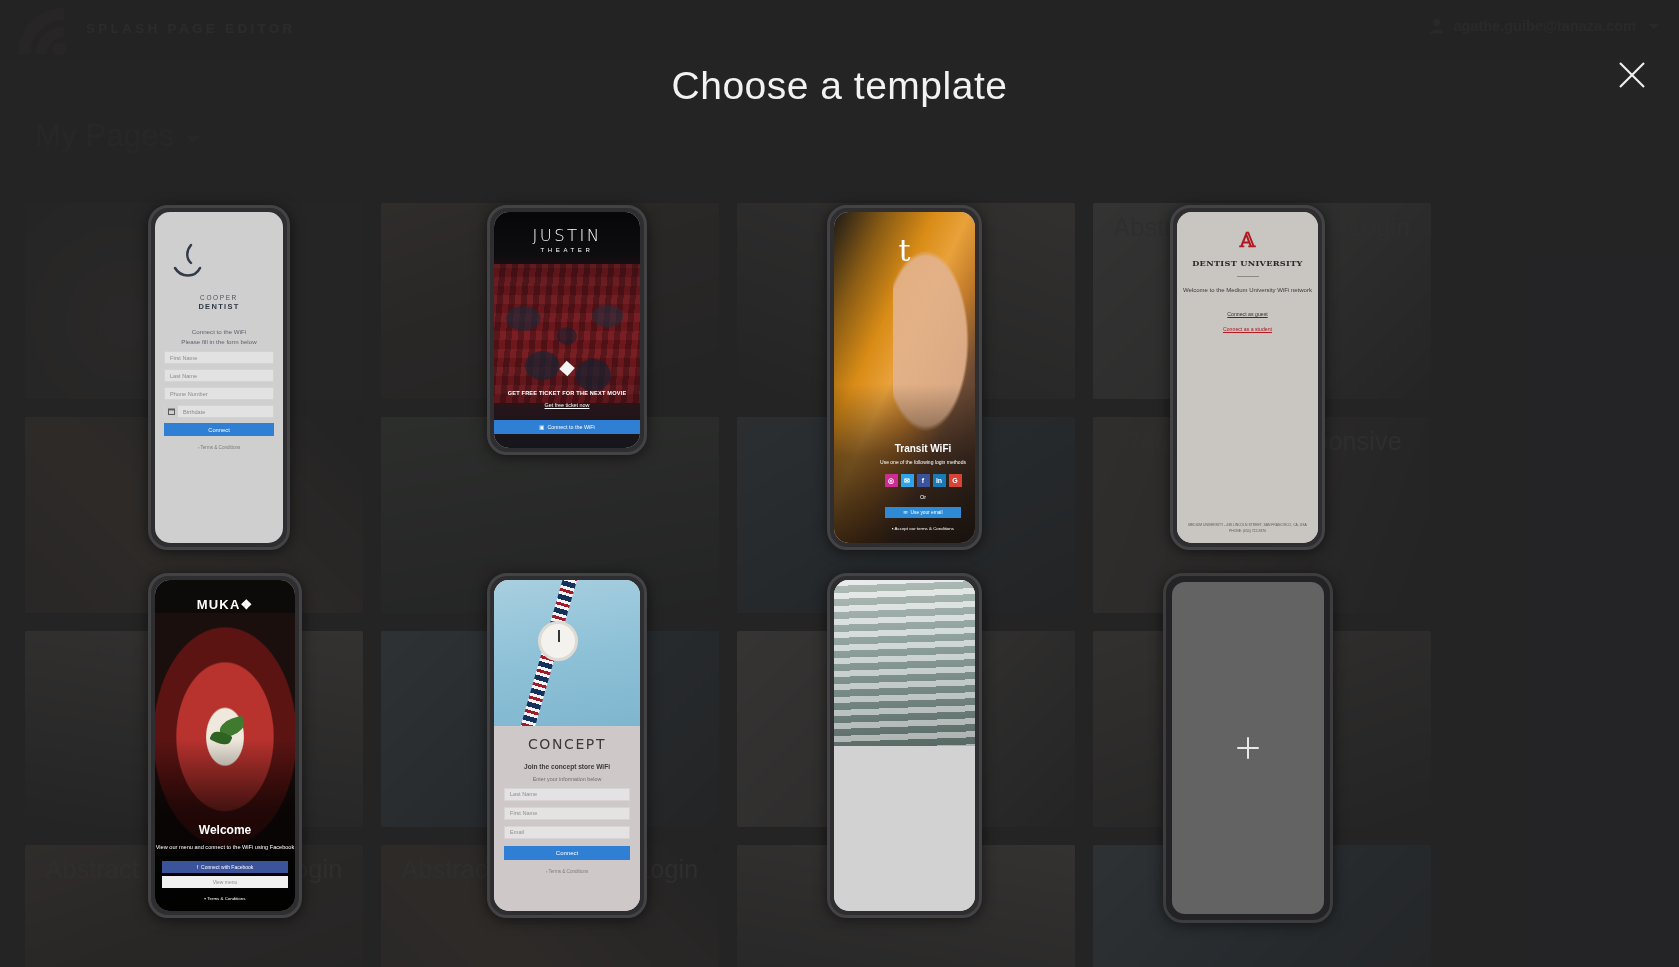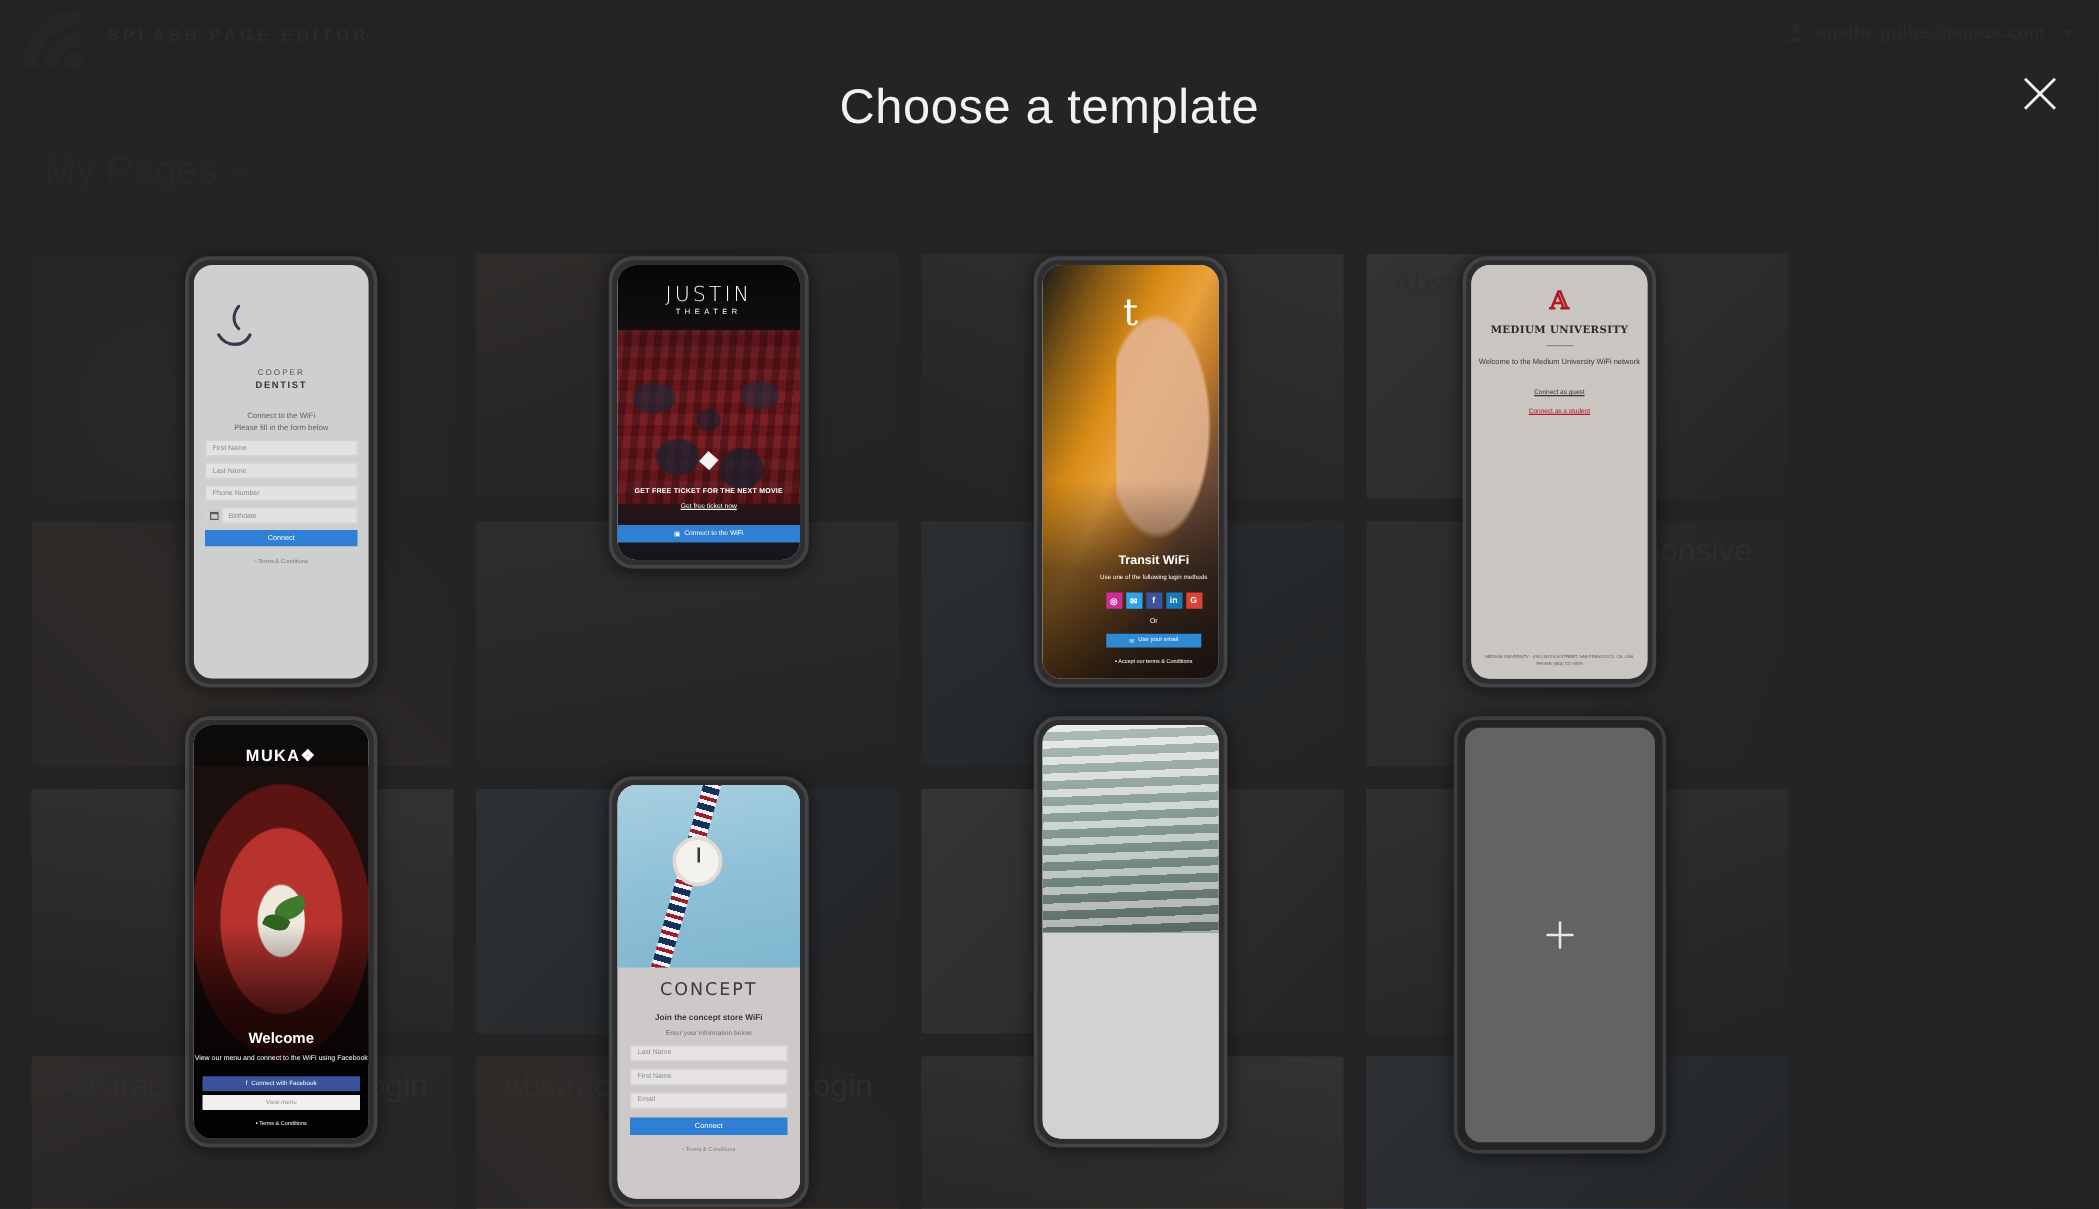--- a/index.html
+++ b/index.html
@@ -85,27 +85,27 @@
     border-radius:20px;
     background:#2e2e30;
     border:3px solid #434346;
     box-shadow:0 2px 14px rgba(0,0,0,0.55);
     overflow:hidden;
     cursor:pointer;
   }
   .screen { position:absolute; inset:4px; border-radius:15px; overflow:hidden; background:#cfcfcf; }
 
   
-  .p1 { left:148px; top:0px;  width:154px; height:345px; }
+  .p1 { left:148px; top:0px;  width:142px; height:345px; }
   .p2 { left:487px; top:0px;  width:160px; height:250px; }
   .p3 { left:827px; top:0px;  width:155px; height:345px; }
   .p4 { left:1170px;top:0px;  width:155px; height:345px; }
   
   .p5 { left:148px; top:368px; width:154px; height:345px; }
-  .p6 { left:487px; top:368px; width:160px; height:345px;margin-top:48px; }
+  .p6 { left:487px; top:368px; width:160px; height:345px; }
   .p7 { left:827px; top:368px; width:155px; height:345px; }
   .p8 { left:1163px;top:368px; width:170px; height:350px; }
 
   
   .cooper { background:#cfcfcf; height:100%; padding:16px 9px 0; color:#3c4450; }
   .cooper .smiley { display:block; margin:14px auto 8px; }
   .cooper .brand1 { text-align:center; font-size:6.5px; letter-spacing:1.6px; color:#4a5360; }
   .cooper .brand2 { text-align:center; font-size:7.5px; letter-spacing:1.3px; font-weight:700; color:#2f3845; margin-top:1px;}
   .cooper .sub { text-align:center; font-size:6.2px; color:#5c636d; margin-top:16px; line-height:1.55; }
   .cooper .fld {
@@ -409,21 +409,21 @@
             <div class="tterms">▪ <span>Accept our terms &amp; Conditions</span></div>
           </div>
         </div>
       </div>
     </div>
 
     <div class="phone p4">
       <div class="screen">
         <div class="medium">
           <div class="crest">𝔸</div>
-          <div class="mu">MEDIUM UNIVERSITY</div>
+          <div class="mu">DENTIST UNIVERSITY</div>
           <div class="rule"></div>
           <div class="mwel">Welcome to the Medium University WiFi network</div>
           <div class="mlink1">Connect as guest</div>
           <div class="mlink2">Connect as a student</div>
           <div class="mfoot">
             <span>MEDIUM UNIVERSITY - 438 LINCOLN STREET,  SAN FRANCISCO, CA, USA</span><br>
             <span>PHONE: (650) 722-9876</span>
           </div>
         </div>
       </div>

